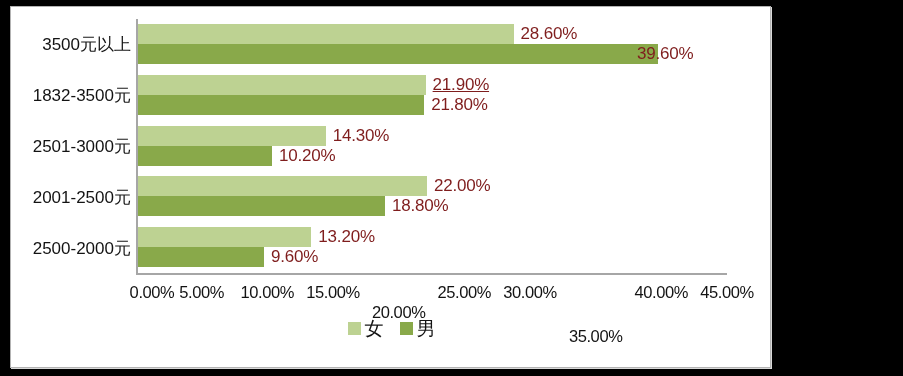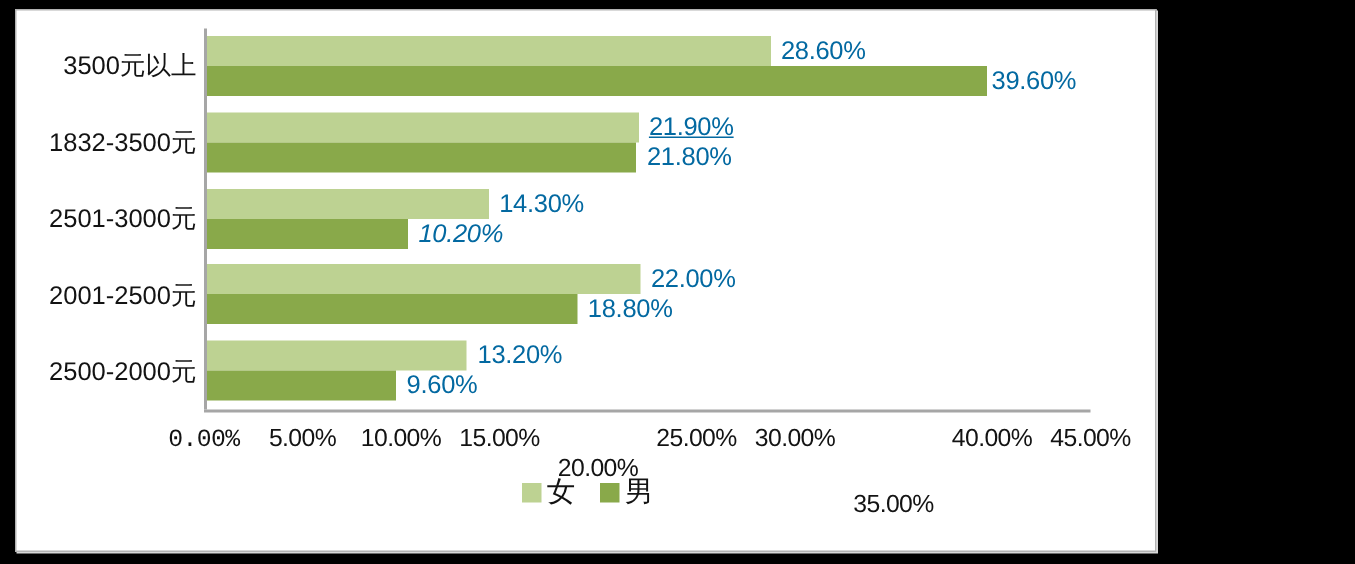--- a/index.html
+++ b/index.html
@@ -77,21 +77,21 @@
   }
   .bar.female { background: #bdd292; }
   .bar.male   { background: #89a94a; }
 
   .bar-label {
     position: absolute;
     top: 50%;
     transform: translateY(-50%);
     white-space: nowrap;
     font-size: 17px;
-    color: #0369a1;
+    color: #7f1d1d;
     letter-spacing: -0.2px;
   }
 
   
   .cat-label {
     position: absolute;
     right: 0;
     width: 120px;
     text-align: right;
     font-size: 17px;
@@ -171,39 +171,39 @@
     <div id="category-axis-line"></div>
     <div id="value-axis-line"></div>
     <div id="bars-container">
         <div class="category-band" style="top: 0px;">
           <div class="bar-row female" style="width: 591px;">
             <div class="bar female" style="width: 375.613px; background: rgb(189, 210, 146);"></div>
             <span class="bar-label" style="left: 382.613px;">28.60%</span>
           </div>
           <div class="bar-row male" style="width: 591px;">
             <div class="bar male" style="width: 520.08px; background: rgb(137, 169, 74);"></div>
-            <span class="bar-label" style="left: 523px;">39.60%</span>
+            <span class="bar-label" style="left: 499px;">39.60%</span>
           </div>
         </div>
         <div class="category-band" style="top: 50.8px;">
           <div class="bar-row female" style="width: 591px;">
             <div class="bar female" style="width: 287.62px; background: rgb(189, 210, 146);"></div>
             <span class="bar-label" style="left: 294.62px; text-decoration: underline;">21.90%</span>
           </div>
           <div class="bar-row male" style="width: 591px;">
             <div class="bar male" style="width: 286.307px; background: rgb(137, 169, 74);"></div>
             <span class="bar-label" style="left: 293.307px;">21.80%</span>
           </div>
         </div>
         <div class="category-band" style="top: 101.6px;">
           <div class="bar-row female" style="width: 591px;">
             <div class="bar female" style="width: 187.807px; background: rgb(189, 210, 146);"></div>
             <span class="bar-label" style="left: 194.807px;">14.30%</span>
           </div>
-          <div class="bar-row male" style="width: 591px; font-style: italic;">
+          <div class="bar-row male" style="width: 591px;">
             <div class="bar male" style="width: 133.96px; background: rgb(137, 169, 74);"></div>
             <span class="bar-label" style="left: 140.96px;">10.20%</span>
           </div>
         </div>
         <div class="category-band" style="top: 152.4px;">
           <div class="bar-row female" style="width: 591px;">
             <div class="bar female" style="width: 288.933px; background: rgb(189, 210, 146);"></div>
             <span class="bar-label" style="left: 295.933px;">22.00%</span>
           </div>
           <div class="bar-row male" style="width: 591px;">
@@ -218,21 +218,21 @@
           </div>
           <div class="bar-row male" style="width: 591px; padding-left: 48px;">
             <div class="bar male" style="width: 126.08px; background: rgb(137, 169, 74);"></div>
             <span class="bar-label" style="left: 133.08px;">9.60%</span>
           </div>
         </div>
       </div>
   </div>
 
   <div id="value-tick-labels">
-      <div class="tick-label" style="left: 0px; font-family: Liberation Mono, monospace;">0.00%</div>
+      <div class="tick-label" style="left: 16px;">0.00%</div>
       <div class="tick-label" style="left: 65.6667px;">5.00%</div>
       <div class="tick-label" style="left: 131.333px;">10.00%</div>
       <div class="tick-label" style="left: 197px; text-align: right;">15.00%</div>
       <div class="tick-label" style="left: 262.667px; margin-top: 20px;">20.00%</div>
       <div class="tick-label" style="left: 328.333px;">25.00%</div>
       <div class="tick-label" style="left: 394px;">30.00%</div>
       <div class="tick-label" style="left: 459.667px; margin-top: 44px;">35.00%</div>
       <div class="tick-label" style="left: 525.333px;">40.00%</div>
       <div class="tick-label" style="left: 591px;">45.00%</div>
     </div>

